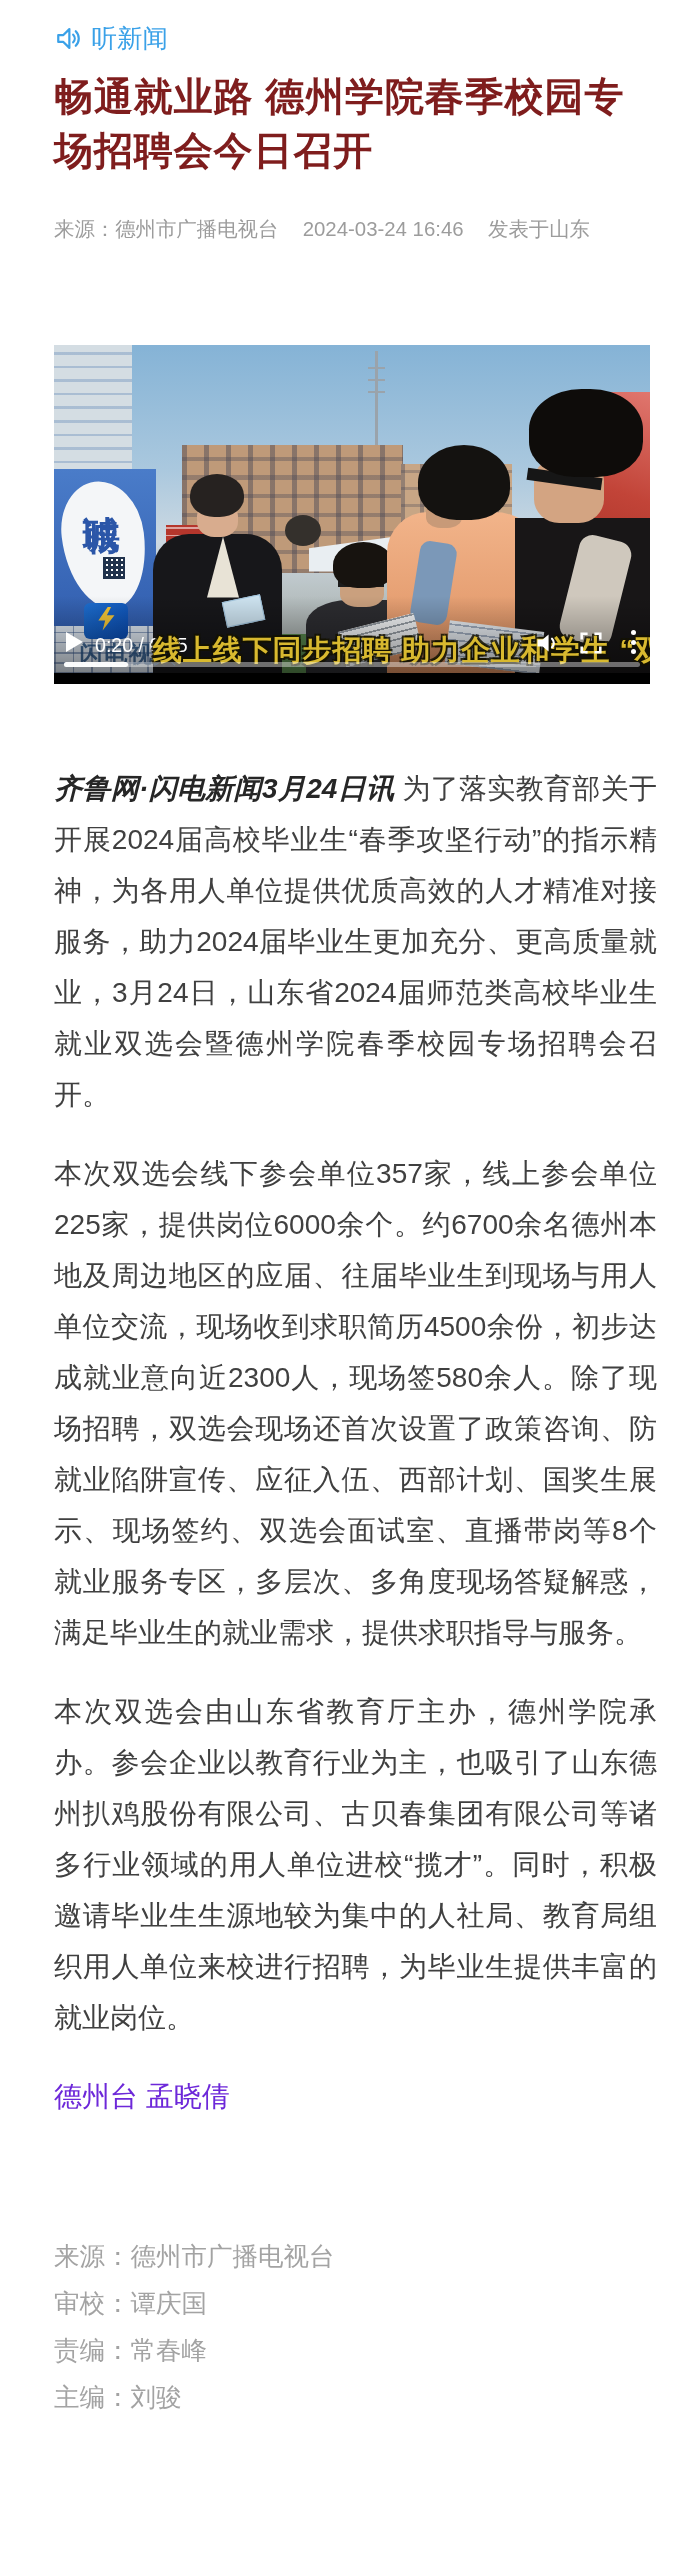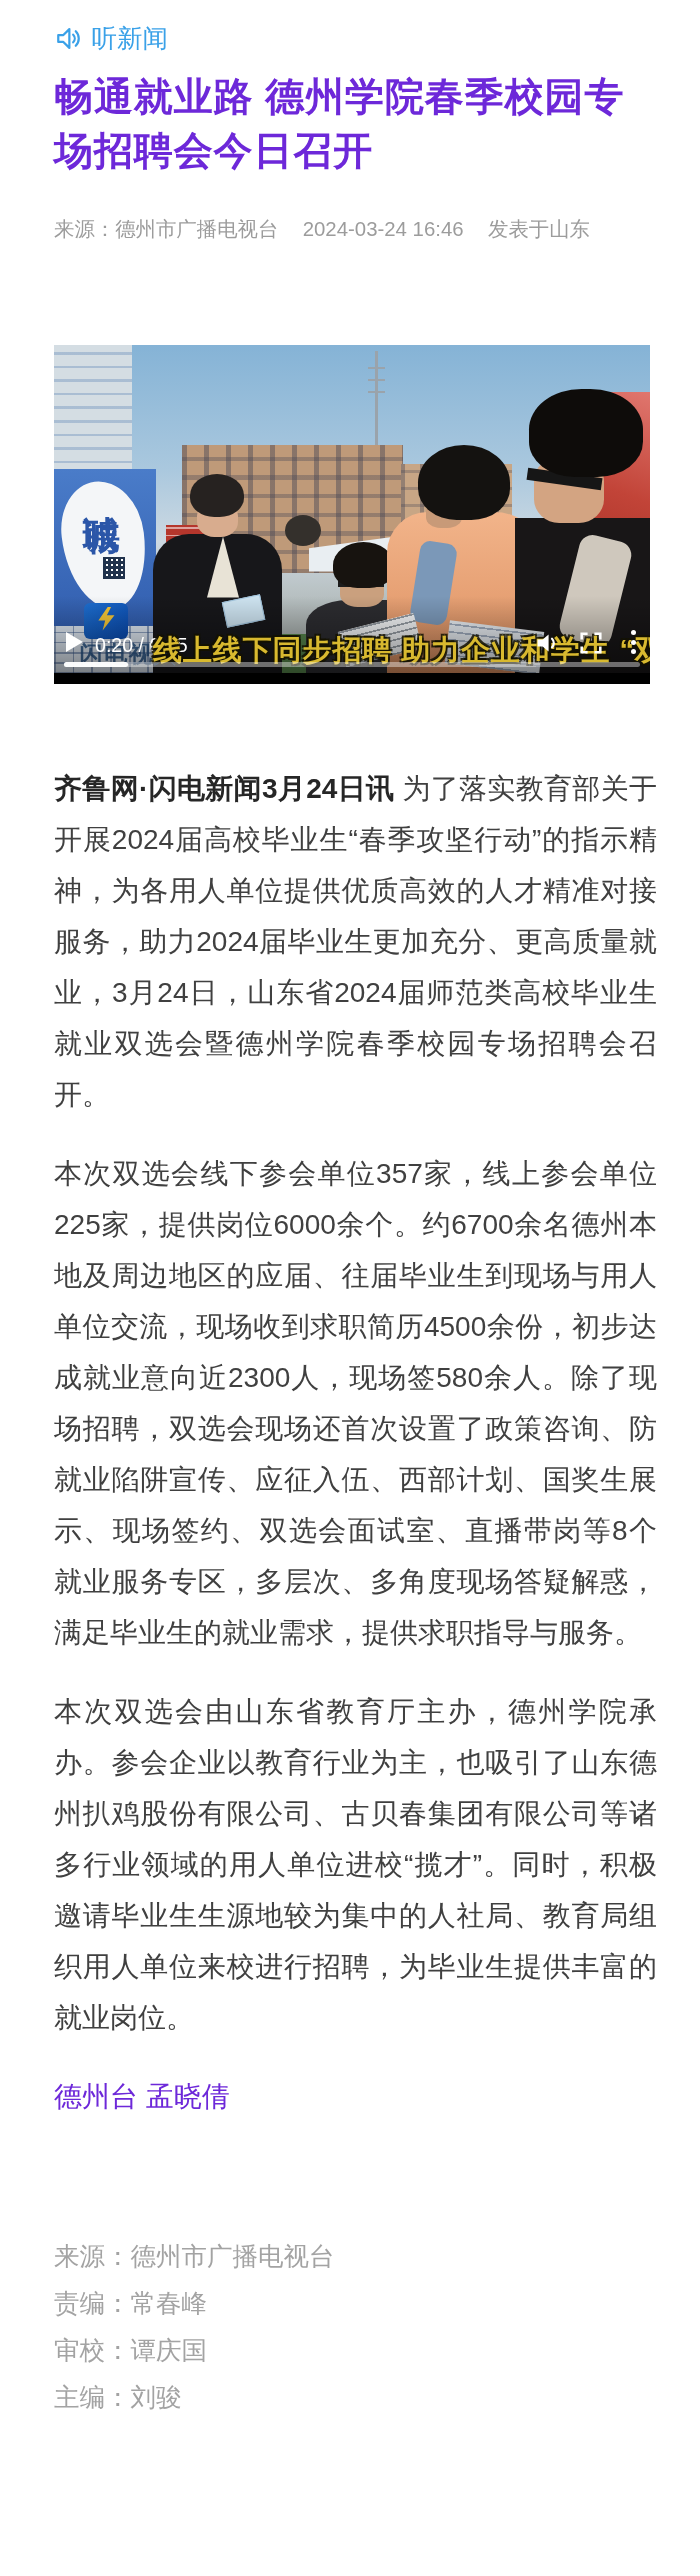--- a/index.html
+++ b/index.html
@@ -15,21 +15,21 @@
   .listen-btn {
     margin-top:21px; display:inline-flex; align-items:center; gap:8.5px;
     color:#3aa1e8; cursor:pointer; background:none; border:none;
   }
   .listen-btn .lbl { font-size:25.5px; color:#3aa1e8; }
   .listen-btn svg { display:block; }
 
   
   .page-title {
     margin-top:13.6px; font-size:39px; line-height:54px; font-weight:700;
-    color:#6d28d9; letter-spacing:0.9px;
+    color:#7f1d1d; letter-spacing:0.9px;
   }
 
   
   .meta { margin-top:37px; font-size:20.4px; line-height:29px; color:#9c9c9c; }
   .meta span { margin-right:18.7px; }
   .meta span:last-child { margin-right:18px; }
 
   
   .video-player {
     margin-top:101px; position:relative; width:596px; height:339px;
@@ -118,21 +118,21 @@
     display:flex; flex-direction:column; gap:4.3px; padding:1.7px; }
   .dots-btn i { width:5.1px; height:5.1px; border-radius:50%; background:#ffffff; }
   .progress { position:absolute; left:10.2px; bottom:17px; width:576px; height:4.3px;
     background:rgba(255,255,255,.4); border-radius:2.6px; cursor:pointer; }
   .progress .buffered { height:4.3px; width:11%; background:rgba(255,255,255,.95); border-radius:2.6px; }
 
   
   .article-body { margin-top:79px; }
   .article-body p { font-size:28px; line-height:51px; color:#404040; text-align:justify; }
   .article-body p + p { margin-top:28px; }
-  .article-body .lead { font-weight:700; color:#262626; }
+  .article-body .lead { font-weight:700; color:#262626;font-style:italic; }
   .byline { margin-top:28px; font-size:28px; line-height:51px; color:#6d28d9; }
 
   
   .footer { margin-top:111px; }
   .footer div { font-size:25.5px; line-height:47px; color:#a3a3a3; }
 </style>
 </head>
 <body>
 
 <div class="container">
@@ -243,19 +243,19 @@
   <div class="article-body">
     <p><span class="lead">齐鲁网·闪电新闻3月24日讯</span><span> 为了落实教育部关于开展2024届高校毕业生“春季攻坚行动”的指示精神，为各用人单位提供优质高效的人才精准对接服务，助力2024届毕业生更加充分、更高质量就业，3月24日，山东省2024届师范类高校毕业生就业双选会暨德州学院春季校园专场招聘会召开。</span></p>
     <p>本次双选会线下参会单位357家，线上参会单位225家，提供岗位6000余个。约6700余名德州本地及周边地区的应届、往届毕业生到现场与用人单位交流，现场收到求职简历4500余份，初步达成就业意向近2300人，现场签580余人。除了现场招聘，双选会现场还首次设置了政策咨询、防就业陷阱宣传、应征入伍、西部计划、国奖生展示、现场签约、双选会面试室、直播带岗等8个就业服务专区，多层次、多角度现场答疑解惑，满足毕业生的就业需求，提供求职指导与服务。</p>
     <p>本次双选会由山东省教育厅主办，德州学院承办。参会企业以教育行业为主，也吸引了山东德州扒鸡股份有限公司、古贝春集团有限公司等诸多行业领域的用人单位进校“揽才”。同时，积极邀请毕业生生源地较为集中的人社局、教育局组织用人单位来校进行招聘，为毕业生提供丰富的就业岗位。</p>
   </div>
 
   <div class="byline">德州台 孟晓倩</div>
 
   <div class="footer">
     <div>来源：德州市广播电视台</div>
+    <div>审校：谭庆国</div>
     <div>责编：常春峰</div>
-    <div>审校：谭庆国</div>
     <div>主编：刘骏</div>
   </div>
 
 </div>
 
 
 </body></html>

